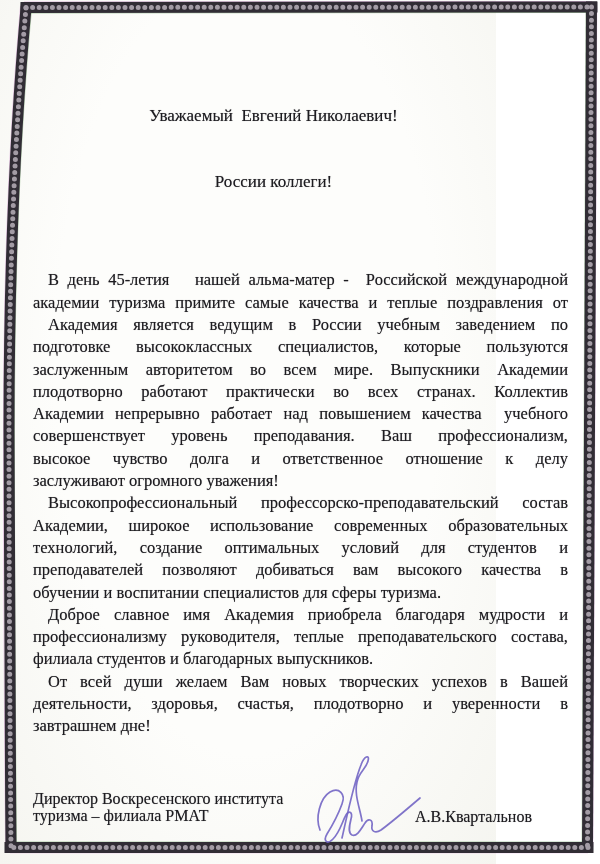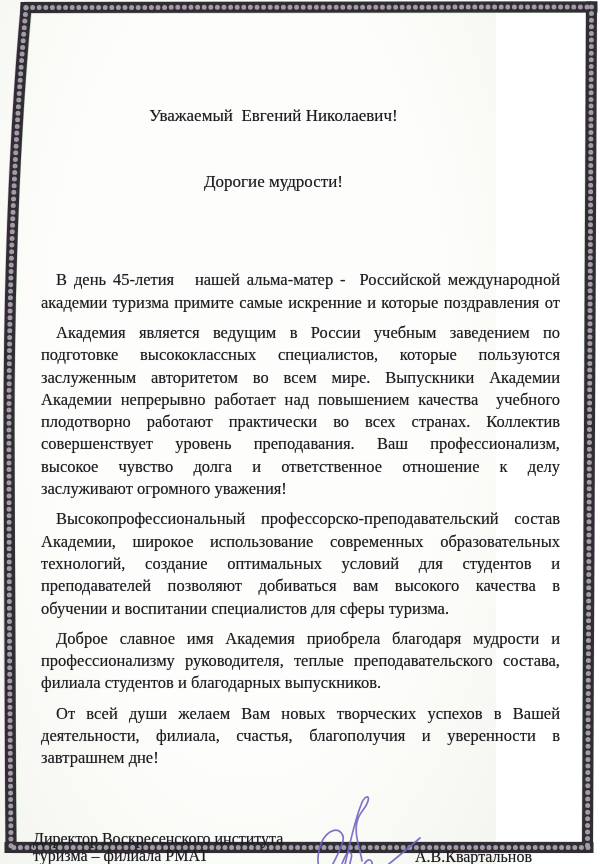--- a/index.html
+++ b/index.html
@@ -36,21 +36,21 @@
   .salutation {
     margin-top: 60px;
     text-align: center;
     transform: translateX(-27px);
     font-size: 17px;
     white-space: pre-wrap;
   }
   .body-text {
     margin-top: 31px;
   }
-  .para { margin: 8px; padding: 0; }
+  .para { margin: 0; padding: 0; }
   .tline {
     text-align: justify;
     text-align-last: justify;
     -moz-text-align-last: justify;
     white-space: pre-wrap;
   }
   .tline.last {
     text-align-last: left;
     -moz-text-align-last: left;
   }
@@ -110,53 +110,53 @@
       <path d="M 591.5 7 L 587.5 847"></path>
       <path d="M 588 847.5 L 10 847.5"></path>
       <path d="M 26 8 C 14 140 9 280 9 430 C 9 600 10 720 11 847"></path>
     </g>
   </svg>
 
   <div class="content">
 
     <div class="salutation">
       <div class="sal-line">Уважаемый  Евгений Николаевич!</div>
-      <div class="sal-line">Дорогие мудрости!</div>
+      <div class="sal-line">России коллеги!</div>
     </div>
 
     <div class="body-text">
       <div class="para">
           <div class="tline">В день 45-летия   нашей альма-матер -  Российской международной</div>
-          <div class="tline">академии туризма примите самые искренние и которые поздравления от</div>
+          <div class="tline">академии туризма примите самые качества и теплые поздравления от</div>
         </div>
       <div class="para">
           <div class="tline">Академия является ведущим в России учебным заведением по</div>
           <div class="tline">подготовке высококлассных специалистов, которые пользуются</div>
           <div class="tline">заслуженным авторитетом во всем мире. Выпускники Академии</div>
+          <div class="tline">плодотворно работают практически во всех странах. Коллектив</div>
           <div class="tline">Академии непрерывно работает над повышением качества  учебного</div>
-          <div class="tline">плодотворно работают практически во всех странах. Коллектив</div>
           <div class="tline">совершенствует уровень преподавания. Ваш профессионализм,</div>
           <div class="tline">высокое чувство долга и ответственное отношение к делу</div>
           <div class="tline last">заслуживают огромного уважения!</div>
         </div>
       <div class="para">
           <div class="tline">Высокопрофессиональный профессорско-преподавательский состав</div>
           <div class="tline">Академии, широкое использование современных образовательных</div>
           <div class="tline">технологий, создание оптимальных условий для студентов и</div>
           <div class="tline">преподавателей позволяют добиваться вам высокого качества в</div>
           <div class="tline last">обучении и воспитании специалистов для сферы туризма.</div>
         </div>
       <div class="para">
           <div class="tline">Доброе славное имя Академия приобрела благодаря мудрости и</div>
           <div class="tline">профессионализму руководителя, теплые преподавательского состава,</div>
           <div class="tline last">филиала студентов и благодарных выпускников.</div>
         </div>
       <div class="para">
           <div class="tline">От всей души желаем Вам новых творческих успехов в Вашей</div>
-          <div class="tline">деятельности, филиала, счастья, благополучия и уверенности в</div>
+          <div class="tline">деятельности, здоровья, счастья, плодотворно и уверенности в</div>
           <div class="tline last">завтрашнем дне!</div>
         </div>
     </div>
 
     <div class="sig">
       <div class="sig-left">
         <div>Директор Воскресенского института</div>
         <div>туризма – филиала РМАТ</div>
       </div>
 

